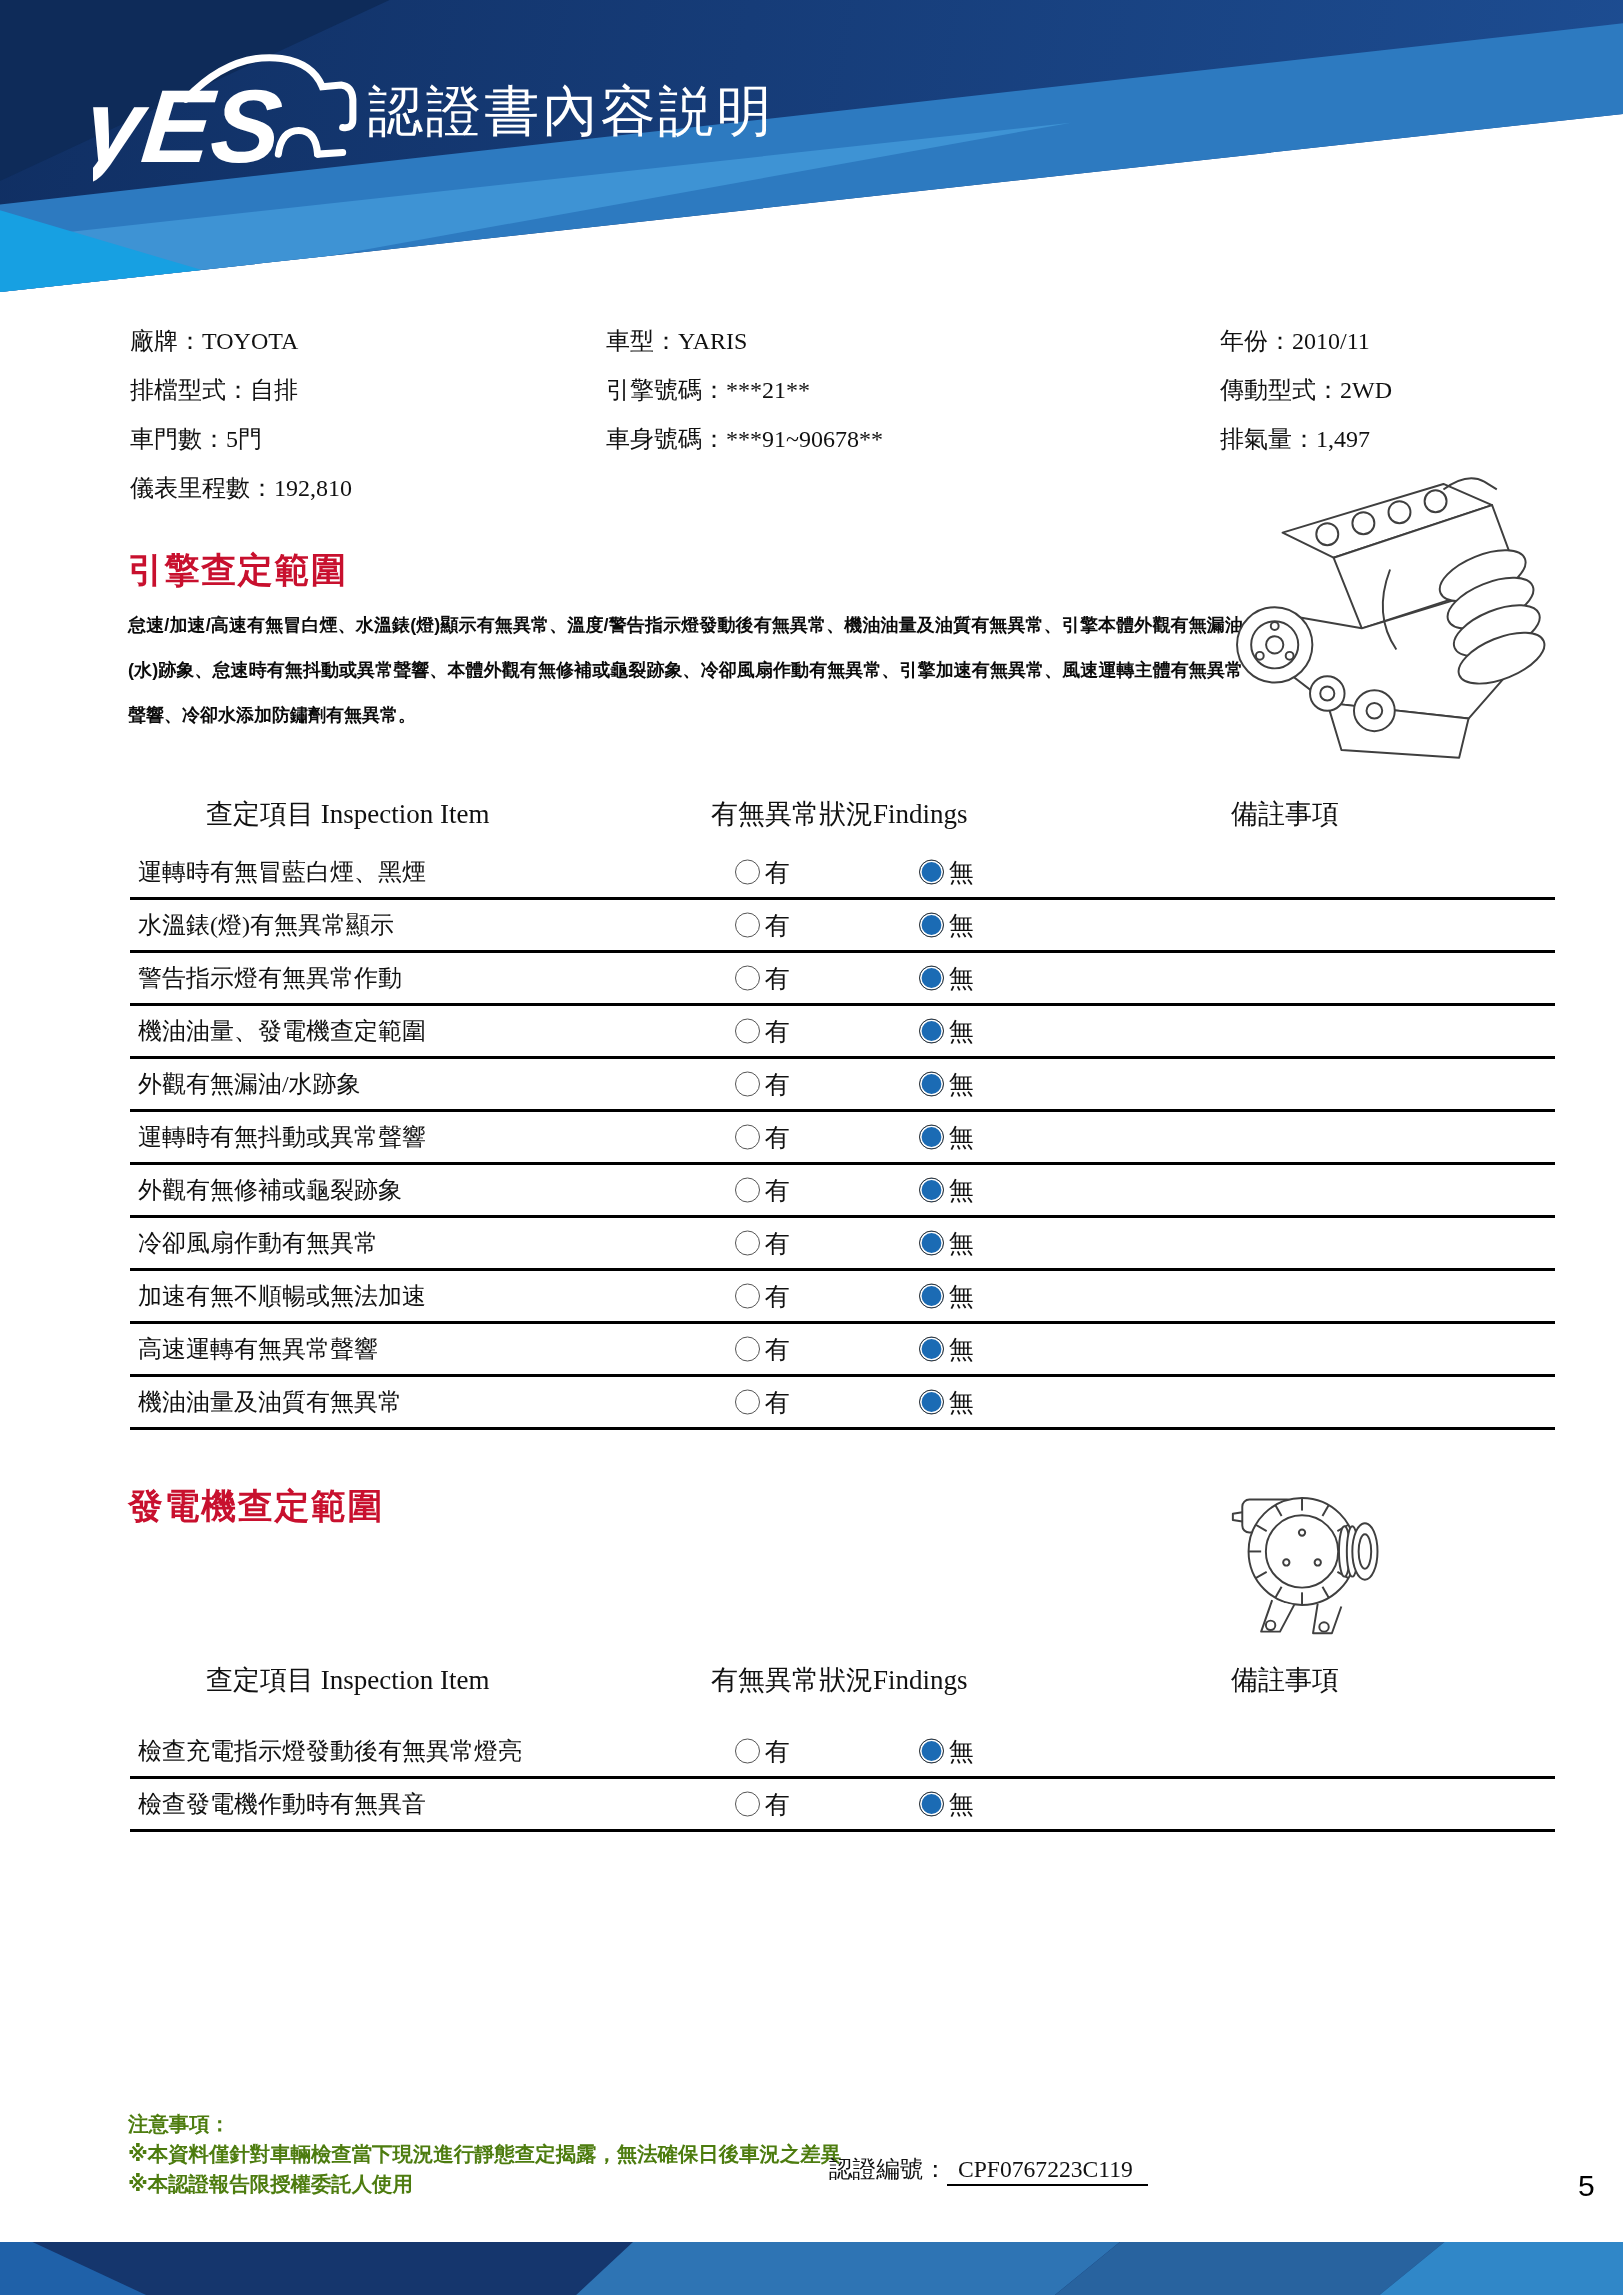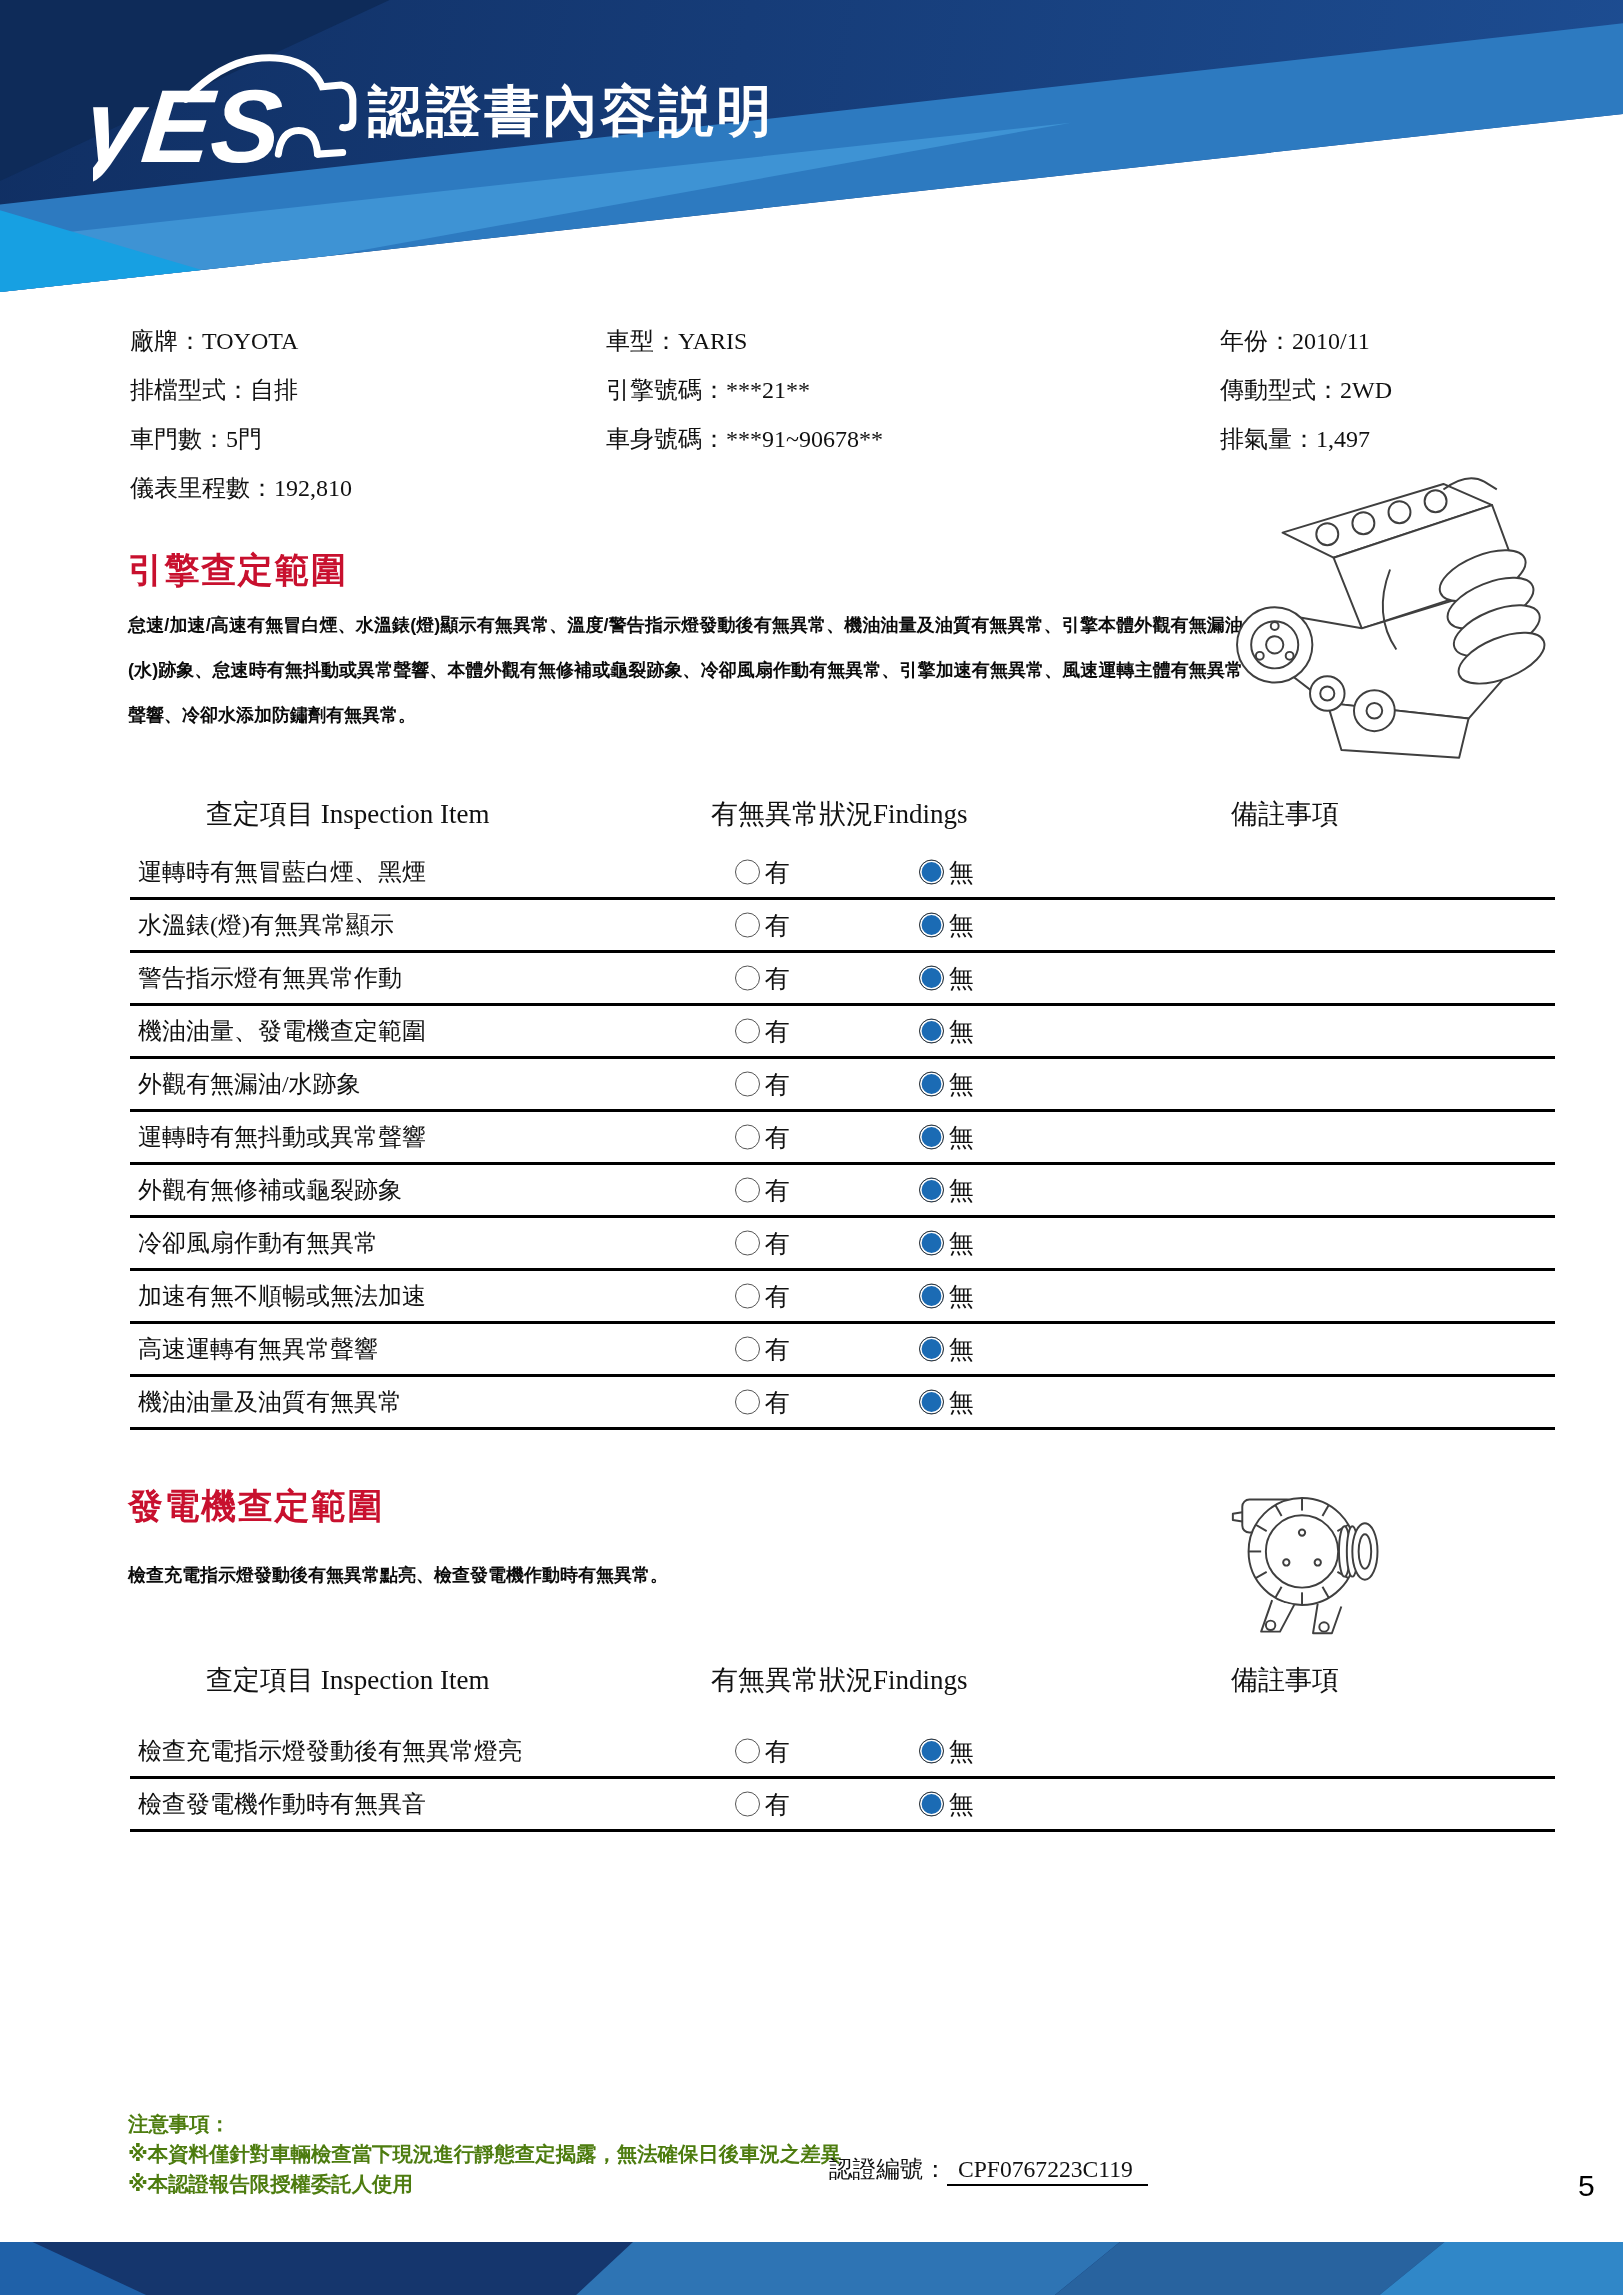--- a/index.html
+++ b/index.html
@@ -9,21 +9,21 @@
   .hdr{position:absolute;left:0;top:0;width:1623px;height:292px;
        clip-path:polygon(0 0,100% 0,100% 39%,0 100%);
        background:linear-gradient(100deg,#102f63 0%,#163c78 45%,#1d4d92 100%);}
   .hdr .layer{position:absolute;inset:0;}
   .l-darkcorner{background:#0e2b59;clip-path:polygon(0 0,24% 0,0 62%);}
   .l-midband{background:#2d7ac0;clip-path:polygon(0 70%,100% 8%,100% 100%,0 100%);}
   .l-lightwedge{background:#3e93d4;clip-path:polygon(0 82%,66% 42%,0 108%);}
   .l-bright{background:#17a0e2;clip-path:polygon(0 72%,17% 100%,0 100%);}
   .logo{position:absolute;left:93px;top:38px;width:271px;height:153px;}
   .hdr-title{position:absolute;left:368px;top:75px;font-family:"Liberation Sans","DejaVu Sans",sans-serif;
-       font-weight:bold;font-size:55px;letter-spacing:3.1px;color:#fff;}
+       font-weight:normal;font-size:55px;letter-spacing:3.1px;color:#fff;}
   
   .vinfo p{margin:0;height:49px;line-height:49px;font-size:24px;white-space:nowrap;}
   .vcol{position:absolute;top:317px;}
   .vcol1{left:130px;} .vcol2{left:606px;} .vcol3{left:1220px;}
   
   .sec-title{position:absolute;left:128px;margin:0;font-family:"Liberation Sans","DejaVu Sans",sans-serif;
        font-weight:bold;font-size:35px;color:#c8102e;letter-spacing:1.6px;}
   .sec-desc{position:absolute;left:128px;margin:0;font-family:"Liberation Sans","DejaVu Sans",sans-serif;
        font-weight:bold;font-size:18px;line-height:45px;width:1115px;color:#0b0b0b;text-align:justify;}
   
@@ -260,21 +260,20 @@
           <span class="rlabel">有</span>
         </span>
       <span class="rgroup rg-no">
           <span class="rb selected"></span>
           <span class="rlabel">無</span>
         </span>
     </div>
   </div>
 
   <h2 class="sec-title" style="top:1483px;">發電機查定範圍</h2>
-  <p class="sec-desc" style="top:1553px;">檢查充電指示燈發動後有無異常點亮、檢查發電機作動時有無異常。</p>
 
   <div class="alt-art">
     <svg width="169" height="169" viewBox="0 0 215 215">
       <g stroke="#3f3f3f" stroke-width="2.5" fill="#ffffff" stroke-linejoin="round">
         <rect x="22" y="30" width="66" height="42" rx="9"></rect>
         <path d="M22 46 l-12 2 v8 l12 2" fill="none"></path>
         <circle cx="98" cy="96" r="68"></circle>
         <g fill="none">
           <path d="M98 28 v16"></path>
             <path d="M132 37 l-8 14"></path>

